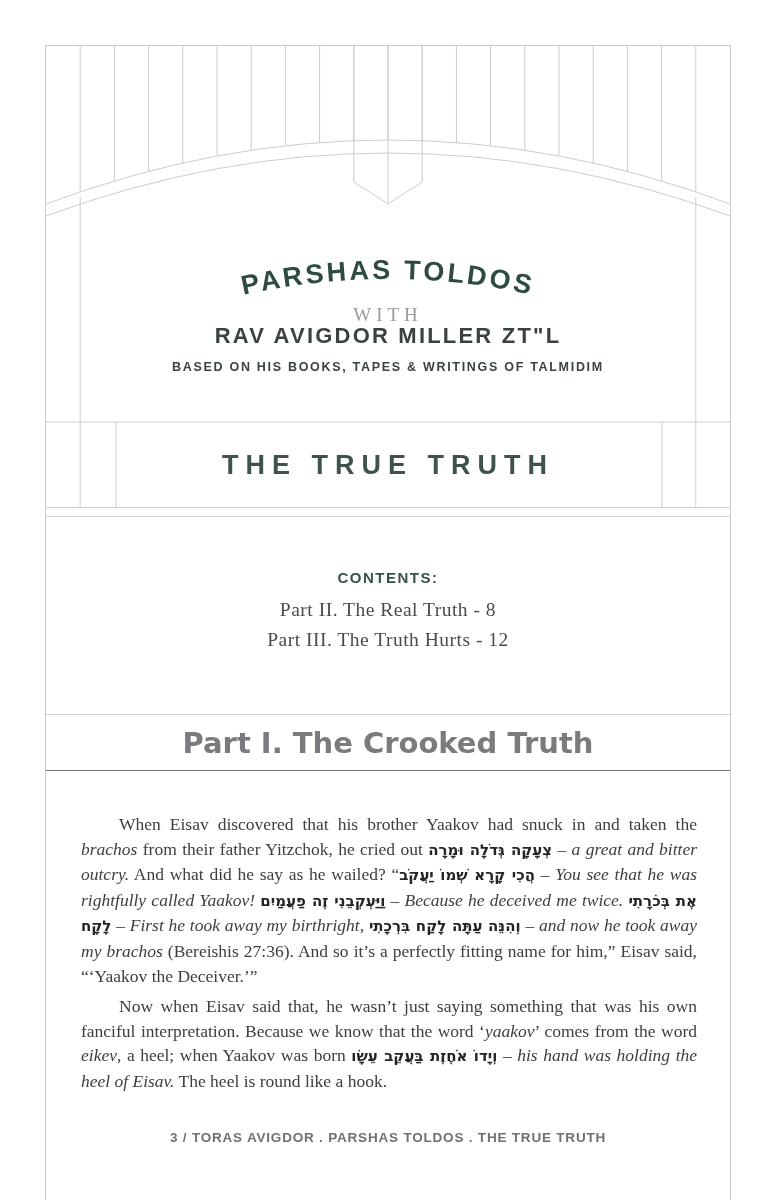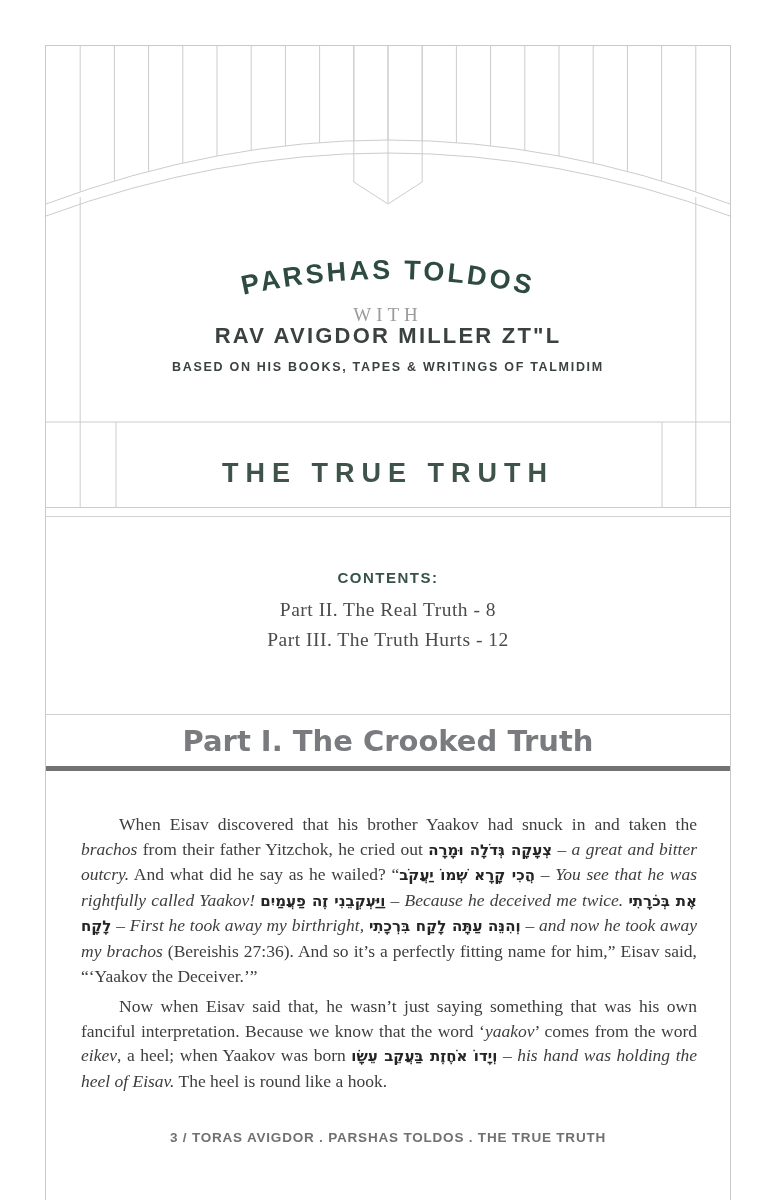--- a/index.html
+++ b/index.html
@@ -11,29 +11,29 @@
   .decor line,.decor .ln{stroke:#cbcccb;stroke-width:1;fill:none;}
   .arch-svg{position:absolute;left:0;top:197px;width:684px;height:74px;}
   .arch-svg text{font-family:"Liberation Sans",sans-serif;font-weight:700;font-size:27px;
                  letter-spacing:3px;fill:#2d4b41;}
   .with-label{position:absolute;top:258px;width:100%;text-align:center;
               font-family:"Liberation Serif",serif;font-size:19px;letter-spacing:5px;color:#9b9b99;}
   .author{position:absolute;top:277px;width:100%;text-align:center;font-weight:700;
           font-size:22px;letter-spacing:2.2px;color:#3a423f;}
   .tagline{position:absolute;top:314px;width:100%;text-align:center;font-weight:700;
            font-size:12.5px;letter-spacing:1.7px;color:#3a423f;}
-  .band-title{position:absolute;top:372px;height:110px;width:100%;display:flex;align-items:center;
+  .band-title{position:absolute;top:364px;height:110px;width:100%;display:flex;align-items:center;
               justify-content:center;font-weight:700;font-size:27px;letter-spacing:7px;color:#3e5349;}
   .contents{position:absolute;top:470px;width:100%;height:198px;border-top:1px solid #d2d3d2;
             box-sizing:border-box;text-align:center;}
   .contents-heading{margin-top:52px;font-weight:700;font-size:15px;letter-spacing:1.5px;color:#37524a;}
   .contents-list{margin:9px 0 0;padding:0;list-style:none;font-family:"Liberation Serif",serif;
                  font-size:19.5px;line-height:29.5px;letter-spacing:0.5px;color:#4b4b4b;}
   .part-band{position:absolute;top:668px;height:57px;width:100%;box-sizing:border-box;
-             border-top:1px solid #cfd0cf;border-bottom:5px solid #737373;display:flex;
+             border-top:1px solid #cfd0cf;border-bottom:1px solid #737373;display:flex;
              align-items:center;justify-content:center;font-family:"DejaVu Sans",sans-serif;
              font-weight:700;font-size:29px;color:#7a7b7e;}
   .subheading{position:absolute;top:734px;width:100%;text-align:center;font-weight:700;
               font-size:17px;color:#2e3431;letter-spacing:0.2px;}
   .bodycopy{position:absolute;left:35px;top:766px;width:616px;font-family:"Liberation Serif",serif;
             font-size:17.5px;line-height:24.6px;color:#3f3d3e;text-align:justify;}
   .bodycopy p{margin:0 0 6px;text-indent:38px;}
   .heb{font-family:"DejaVu Sans",sans-serif;font-weight:700;font-size:15px;color:#252525;}
   .it{font-style:italic;}
   .footer{position:absolute;top:1084px;width:100%;text-align:center;font-weight:700;

